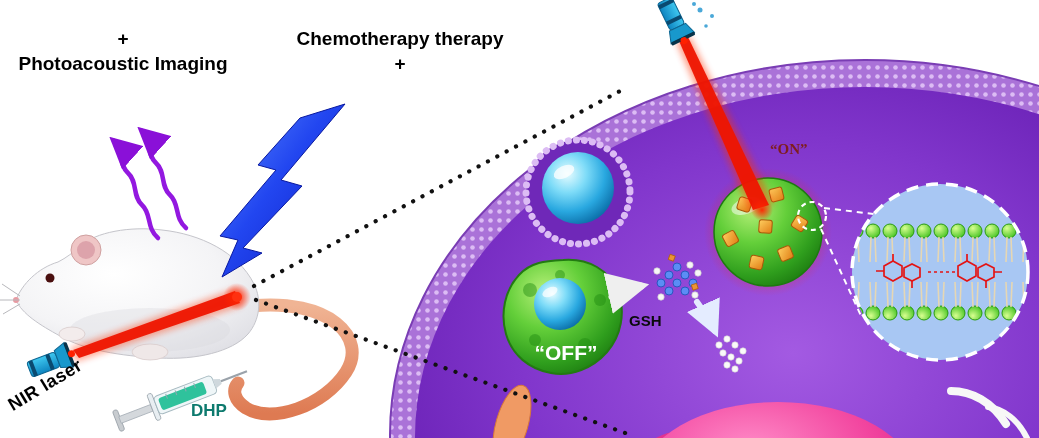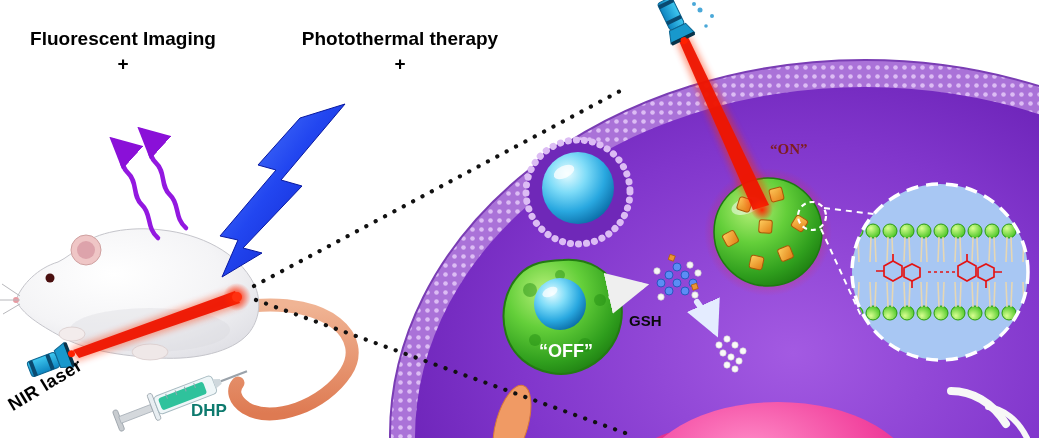--- a/index.html
+++ b/index.html
@@ -6,21 +6,21 @@
   .stage{position:relative;width:1039px;height:438px;background:#ffffff;overflow:hidden;
          font-family:"Liberation Sans",sans-serif;}
   .stage svg{position:absolute;left:0;top:0;}
   .label{position:absolute;font-weight:bold;color:#000;white-space:nowrap;}
   .center{text-align:center;}
   .imaging{left:4px;top:26px;width:238px;font-size:19px;line-height:25px;}
   .therapy{left:278px;top:26px;width:244px;font-size:19px;line-height:25px;}
   .nir{left:10px;top:396px;font-size:18px;transform:rotate(-31deg);transform-origin:left center;letter-spacing:.5px;}
   .dhp{left:191px;top:401px;font-size:17px;color:#0d7a6e;}
   .gsh{left:629px;top:312px;font-size:15px;color:#0a0a0a;}
-  .off{left:530px;top:341px;width:72px;font-size:18px;color:#fff;text-align:center;}
+  .off{left:530px;top:341px;width:72px;font-size:21px;color:#fff;text-align:center;}
   .on{left:770px;top:141px;width:64px;font-size:15px;color:#7f1d1d;text-align:left;font-family:Liberation Serif, serif;}
 </style>
 </head>
 <body>
 
 <div class="stage">
 
 <svg width="1039" height="438" viewBox="0 0 1039 438">
   <defs>
     <radialGradient id="sphB" cx="35%" cy="30%" r="75%">
@@ -301,26 +301,26 @@
     <circle cx="23" cy="0" r="3.5" fill="#ff2000"></circle>
   </g>
 
   <g stroke="#111111" stroke-width="4.2" stroke-linecap="round" stroke-dasharray="0.1 10.5">
     <line x1="254" y1="286" x2="622" y2="90"></line>
     <line x1="256" y1="300" x2="628" y2="434"></line>
   </g>
 </svg>
 
 <div class="label imaging center">
-  <div>Fluorescent Imaging</div>
   <div>+</div>
+  <div>Photoacoustic Imaging</div>
 </div>
 
 <div class="label therapy center">
-  <div>Photothermal therapy</div>
+  <div>Chemotherapy therapy</div>
   <div>+</div>
 </div>
 
 <div class="label nir">NIR laser</div>
 <div class="label dhp">DHP</div>
 <div class="label gsh">GSH</div>
 <div class="label off">“OFF”</div>
 <div class="label on">“ON”</div>
 
 </div>

